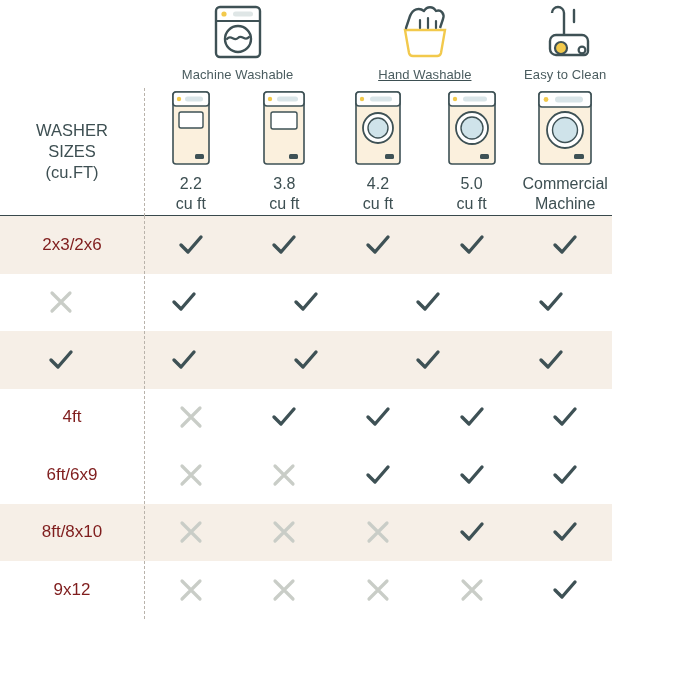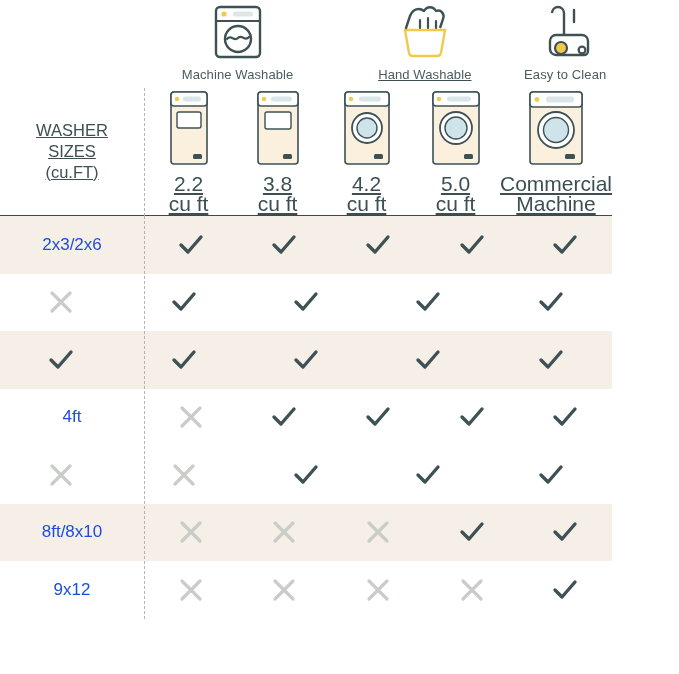--- a/index.html
+++ b/index.html
@@ -47,21 +47,20 @@
     letter-spacing: .1px;
     white-space: nowrap;
   }
 
   
   .hdr-row {
     display: flex;
     height: 128px;
     box-sizing: border-box;
     border-bottom: 1.5px solid #39494c;
-    text-decoration: underline;
   }
   .hdr-label {
     width: 144px;
     flex: 0 0 144px;
     display: flex;
     flex-direction: column;
     align-items: center;
     justify-content: center;
     font-size: 16.5px;
     line-height: 21px;
@@ -70,21 +69,21 @@
   }
   .hdr-cell {
     flex: 1 1 0;
     display: flex;
     flex-direction: column;
     align-items: center;
     justify-content: flex-start;
     padding-top: 2px;
   }
   .hdr-cell .wtext {
-    font-size: 21px;
+    font-size: 16px;
     line-height: 20px;
     text-align: center;
     color: #3d4f52;
     margin-top: 4px;
     white-space: pre-line;
   }
 
   
   .rows {
     position: relative;
@@ -95,21 +94,21 @@
     align-items: stretch;
   }
   .row.alt { background: #f6efe7; }
   .row .rlabel {
     width: 144px;
     flex: 0 0 144px;
     display: flex;
     align-items: center;
     justify-content: center;
     font-size: 17px;
-    color: #1d4ed8;
+    color: #7f1d1d;
   }
   .row .cell {
     flex: 1 1 0;
     display: flex;
     align-items: center;
     justify-content: center;
   }
 
   
   .vdivider {
@@ -376,20 +375,21 @@
         </div>
       <div class="cell">
           <svg class="mark" width="30" height="30" viewBox="0 0 30 30">
             <path d="M5 15l7 7L25 7" stroke="#3e5155" stroke-width="3.4" fill="none" stroke-linecap="round" stroke-linejoin="round"></path>
           </svg>
         </div>
     </div>
 
 
     <div class="row">
+      <div class="rlabel">6ft/6x9</div>
       <div class="cell">
           <svg class="mark" width="28" height="28" viewBox="0 0 28 28">
             <path d="M5 5l18 18M23 5L5 23" stroke="#c9cdc7" stroke-width="3.2" stroke-linecap="round"></path>
           </svg>
         </div>
       <div class="cell">
           <svg class="mark" width="28" height="28" viewBox="0 0 28 28">
             <path d="M5 5l18 18M23 5L5 23" stroke="#c9cdc7" stroke-width="3.2" stroke-linecap="round"></path>
           </svg>
         </div>

